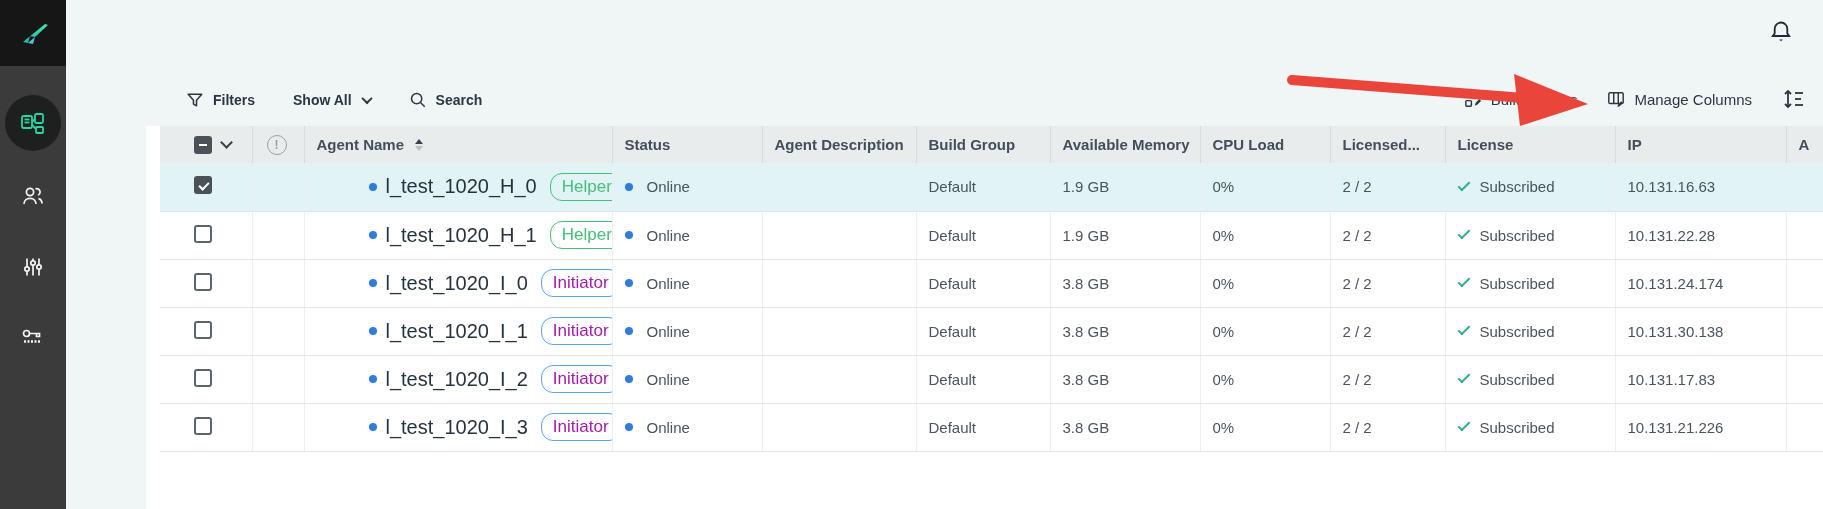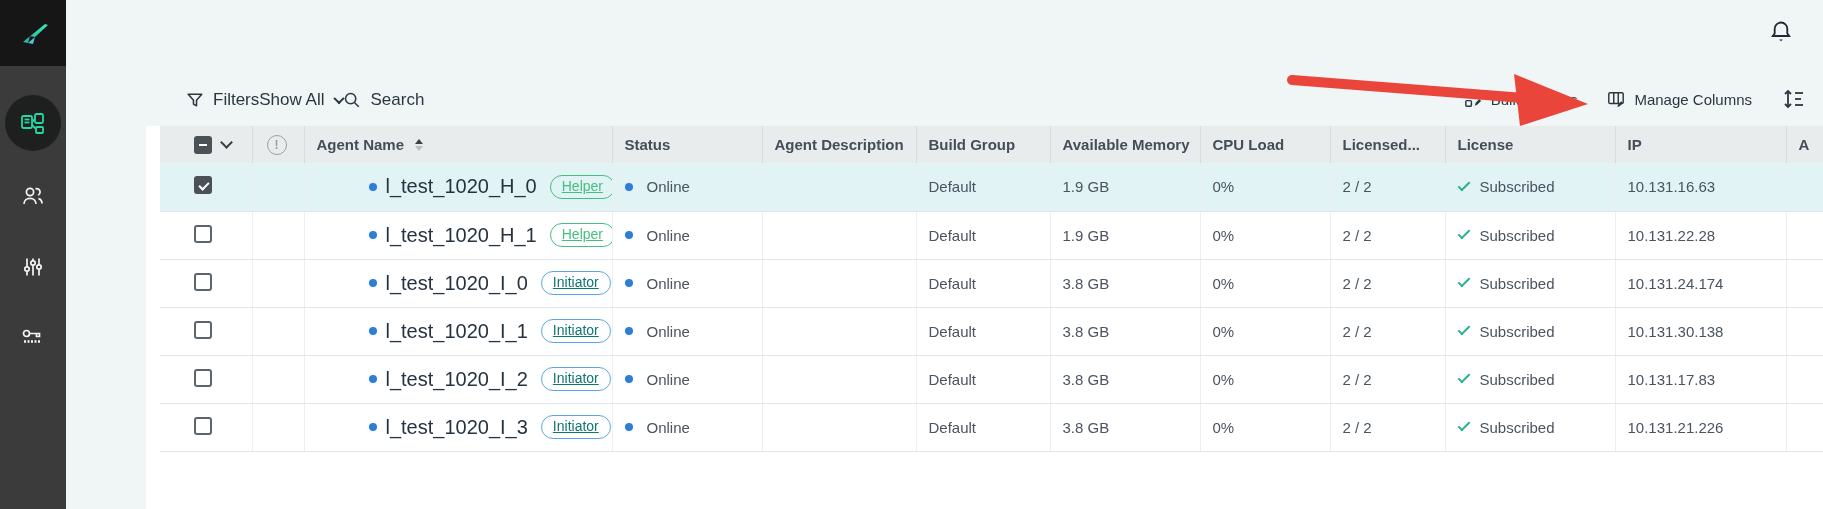--- a/index.html
+++ b/index.html
@@ -12,21 +12,21 @@
   .logo-block { position:absolute; left:0; top:0; width:66px; height:66px; background:#161616; display:flex; align-items:center; justify-content:center; }
   .nav-active-circle { position:absolute; left:5px; top:95px; width:56px; height:56px; border-radius:50%; background:#1e1f1f; display:flex; align-items:center; justify-content:center; }
   .nav-icon { position:absolute; left:21px; width:24px; height:24px; color:#f4f6f7; }
   .nav-users { top:184px; } .nav-sliders { top:255px; } .nav-key { top:326px; }
 
   
   .page-title { position:absolute; left:183px; top:16px; font-size:27px; font-weight:700; color:#15212b; letter-spacing:.2px; }
   .bell { position:absolute; left:1768px; top:19px; width:26px; height:26px; color:#1f2a33; }
 
   
-  .toolbar-left { position:absolute; left:186px; top:84px; height:32px; display:flex; align-items:center; color:#2b3740; font-size:17px; }
+  .toolbar-left { position:absolute; left:186px; top:84px; height:32px; display:flex; align-items:center; gap:38px; color:#2b3740; font-size:14px;font-weight:bold; }
   .tool-item { display:flex; align-items:center; gap:9px; cursor:pointer; white-space:nowrap; }
   .tool-icon { width:18px; height:18px; color:#2b3740; flex:0 0 auto; }
   .chev { width:8px; height:8px; border-right:2px solid #2b3740; border-bottom:2px solid #2b3740; transform:rotate(45deg) translate(-1px,-1px); margin-left:2px; }
 
   .toolbar-right { position:absolute; right:17px; top:81px; height:36px; display:flex; align-items:center; gap:30px; color:#2b3740; font-size:15px; }
   .row-height-btn { width:24px; height:24px; color:#2b3740; cursor:pointer; }
   .btn-purple { height:36px; display:flex; align-items:center; gap:10px; background:#8a49e8; color:#fff; border:none; border-radius:4px; padding:0 17px; font-size:15px; font-weight:700; font-family:inherit; cursor:pointer; }
   .cloud-icon { width:24px; height:17px; }
 
   
@@ -58,23 +58,23 @@
 
   .name-hd { display:flex; align-items:center; gap:11px; cursor:pointer; }
   .sorter { display:flex; flex-direction:column; gap:2px; }
   .caret-up { width:0; height:0; border-left:4.5px solid transparent; border-right:4.5px solid transparent; border-bottom:5px solid #39434d; }
   .caret-dn { width:0; height:0; border-left:4.5px solid transparent; border-right:4.5px solid transparent; border-top:5px solid #b8c0c6; }
 
   td.c-name { padding-left:64px; }
   .name-cell { display:flex; align-items:center; gap:9px; }
   .dot { width:8px; height:8px; border-radius:50%; background:#2e7ce0; flex:0 0 auto; }
   .agent-nm { color:#26333f; font-size:20px; }
-  .badge { display:inline-block; border:1px solid; border-radius:12px; padding:2.5px 11px; font-size:14px; line-height:1.25; background:transparent; margin-left:4px;text-decoration:underline; }
+  .badge { display:inline-block; border:1px solid; border-radius:12px; padding:2.5px 11px; font-size:17px; line-height:1.25; background:transparent; margin-left:4px; }
   .badge.helper { color:#45bf7c; border-color:#45bf7c; }
-  .badge.initiator { color:#0f766e; border-color:#58a6e8;text-align:right; }
+  .badge.initiator { color:#a21caf; border-color:#58a6e8;text-align:right; }
 
   .status-cell { display:flex; align-items:center; gap:14px; }
   .license-cell { display:flex; align-items:center; gap:10px; }
   .tick { width:12px; height:6px; border-left:2.6px solid #29b08d; border-bottom:2.6px solid #29b08d; transform:rotate(-45deg); margin-top:-4px; flex:0 0 auto; }
 </style>
 </head>
 <body>
 
 <div class="stage">
 

